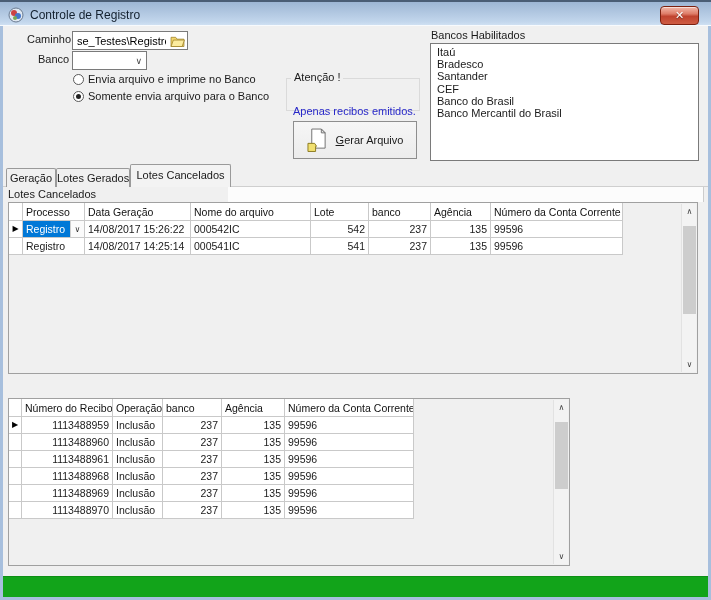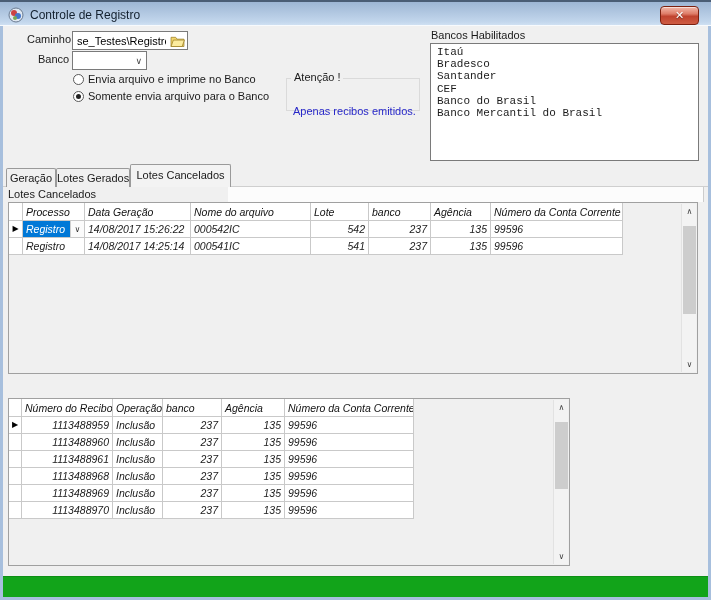--- a/index.html
+++ b/index.html
@@ -41,40 +41,40 @@
   .atencao { left:286px; top:78px; width:134px; height:33px; }
   .atencao .msg { position:absolute; left:6px; top:26px; color:#2727c8; white-space:nowrap; }
 
   .gerar-btn { position:absolute; left:293px; top:121px; width:124px; height:38px;
     background:linear-gradient(#f6f6f6,#ececec); border:1px solid #8e8e8e;
     display:flex; align-items:center; justify-content:center; gap:8px; cursor:pointer; }
   .gerar-btn u { text-decoration:underline; }
 
   .bancos-list { position:absolute; left:430px; top:43px; width:269px; height:118px;
     background:#fff; border:1px solid #7a7a7a; padding:2px 0; overflow:hidden; }
-  .bancos-list .li { padding:0 6px; line-height:12.2px; white-space:nowrap; cursor:default;font-family:Liberation Mono, monospace; }
+  .bancos-list .li { padding:0 6px; line-height:12.2px; white-space:nowrap; cursor:default; }
 
   
   .tabline { position:absolute; left:0; top:186px; width:711px; height:1px; background:#cfcfcf; }
   .tab { position:absolute; top:168px; height:19px; background:#f0f0f0;
     border:1px solid #9a9a9a; border-bottom:none; border-radius:2px 2px 0 0;
     text-align:center; line-height:18px; cursor:pointer; white-space:nowrap; }
   .tab.active { top:164px; height:23px; background:#f3f3f3; z-index:3; line-height:20px; }
   .tab-1 { left:6px; width:50px; }
   .tab-2 { left:56px; width:74px; }
   .tab-3 { left:130px; width:101px; }
   .page-strip { position:absolute; left:228px; top:187px; width:476px; height:15px;
     background:#fcfcfc; border-right:1px solid #cccccc; }
 
   
   .grid-panel { position:absolute; background:#f0f0f0; border:1px solid #a0a0a0; }
   .panel1 { left:8px; top:202px; width:690px; height:172px; }
   .panel2 { left:8px; top:398px; width:562px; height:168px; }
   .tbl { position:absolute; left:0; top:0; font-size:10.5px; }
-  .trow { display:flex;font-style:italic; }
+  .trow { display:flex; }
   .tc { border-right:1px solid #c9c9c9; border-bottom:1px solid #c9c9c9; background:#fff;
     padding:0 3px; display:flex; align-items:center; overflow:hidden; white-space:nowrap; }
   .th { height:18px; color:#111; }
   .td { height:17px; }
   .num { justify-content:flex-end; }
   .mkcell { justify-content:center; padding:0; }
   .mk { font-size:8px; color:#000; line-height:1; }
   
   .g1c0{width:14px}.g1c1{width:62px}.g1c2{width:106px}.g1c3{width:120px}.g1c4{width:58px}.g1c5{width:62px}.g1c6{width:60px}.g1c7{width:132px}
   
@@ -139,20 +139,28 @@
   <div class="radio sel" style="left:73px; top:90px;">
     <span class="circ"></span>
     <span>Somente envia arquivo para o Banco</span>
   </div>
 
   <div class="groupbox atencao">
     <span class="glabel">Atenção !</span>
     <span class="msg">Apenas recibos emitidos.</span>
   </div>
 
+  <div class="gerar-btn">
+    <svg width="21" height="25" viewBox="0 0 22 26">
+      <path d="M5 1 h10 l4 4 v16 h-14 z" fill="#fff" stroke="#6f6f6f"></path>
+      <path d="M15 1 l4 4 h-4 z" fill="#e4e4e4" stroke="#6f6f6f"></path>
+      <path d="M1 16 h7 l2 3 h-1 v5.5 h-8 z" fill="#f1e070" stroke="#8a7a20"></path>
+    </svg>
+    <span><u>G</u><span>erar Arquivo</span></span>
+  </div>
 
   <span class="lbl" style="left:431px; top:29px;">Bancos Habilitados</span>
   <div class="bancos-list">
     <div class="li">Itaú</div>
     <div class="li">Bradesco</div>
     <div class="li">Santander</div>
     <div class="li">CEF</div>
     <div class="li">Banco do Brasil</div>
     <div class="li">Banco Mercantil do Brasil</div>
   </div>

